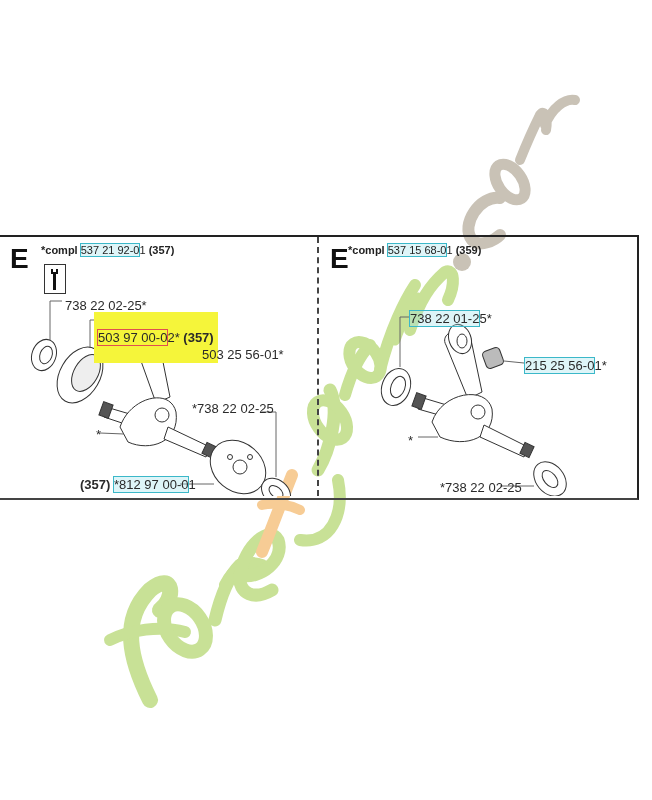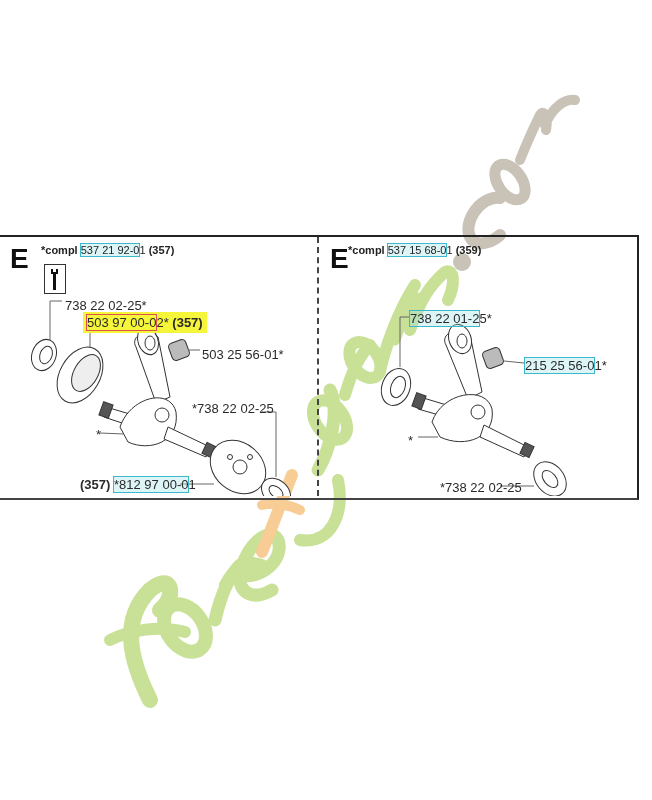--- a/index.html
+++ b/index.html
@@ -122,21 +122,21 @@
 
       <polyline points="262,175 276,175 276,240" fill="none" stroke="#666"></polyline>
 
       <line x1="100" y1="196" x2="124" y2="197" stroke="#666"></line>
 
       <line x1="180" y1="247" x2="214" y2="247" stroke="#666"></line>
     </g>
   </svg>
 
   <div class="lbl" style="left:65px; top:61px;">738 22 02-25*</div>
-  <div class="lbl yellow" style="left:83px; top:75px; padding:3px 4px;">
+  <div class="lbl yellow" style="left:94px; top:75px; padding:18px 4px;">
     <span class="hl-red">503 97 00-0</span><span>2*</span>
     <span style="font-weight:bold;">(357)</span>
   </div>
   <div class="lbl" style="left:202px; top:110px;">503 25 56-01*</div>
   <div class="lbl" style="left:192px; top:164px;">*738 22 02-25</div>
   <div class="lbl" style="left:96px; top:190px;">*</div>
   <div class="lbl" style="left:80px; top:240px;">
     <span class="bold" style="font-weight:bold;">(357)</span>
     <span class="hl-cyan">*812 97 00-0</span><span>1</span>
   </div>

